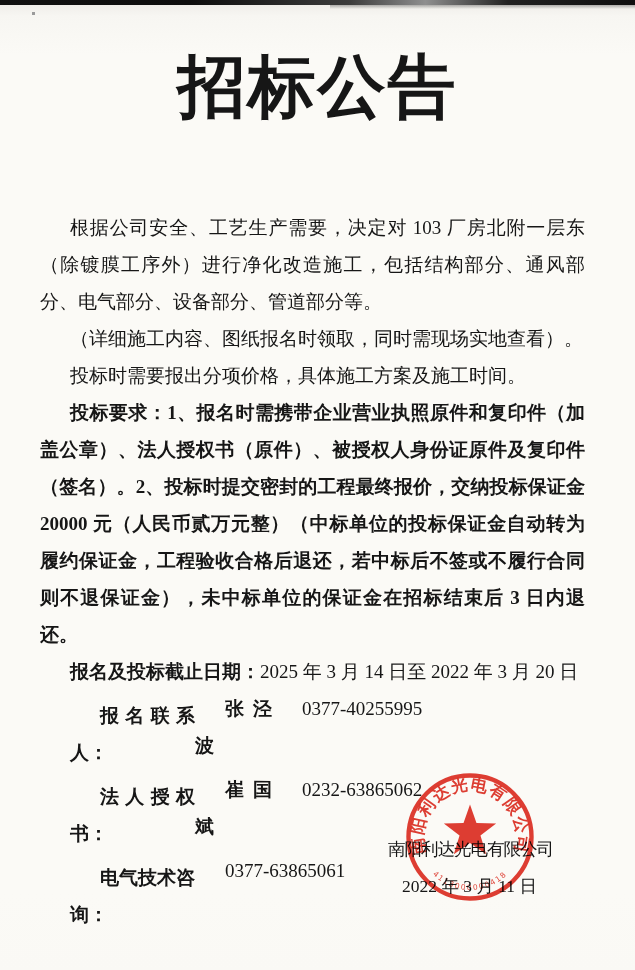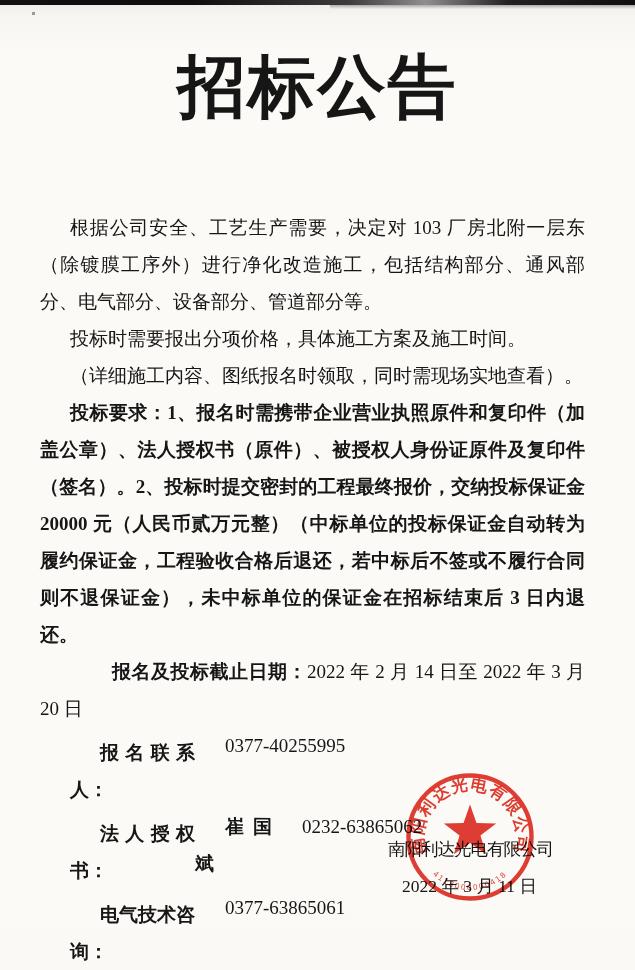--- a/index.html
+++ b/index.html
@@ -25,21 +25,21 @@
     position:absolute; top:54px; left:0; width:100%;
     margin:0; text-align:center;
     font-size:68px; line-height:66px; font-weight:bold; letter-spacing:2px;
   }
   .body {
     position:absolute; top:209px; left:40px; right:50px;
     font-size:19px; line-height:37px; text-align:justify;
     text-justify:inter-ideograph;
   }
   .body p { margin:0; text-indent:30px; }
-  .bold { font-weight:bold;margin-left:42px; }
+  .bold { font-weight:bold; }
   .contact { display:flex; text-indent:0; padding-left:30px; }
   .c-label { width:125px; font-weight:bold;margin-top:7px; }
   .c-name  { width:77px;  font-weight:bold; }
   .c-phone { font-weight:normal; }
   .sig-company {
     position:absolute; left:388px; top:838px;
     font-size:17.5px; line-height:22px; letter-spacing:-1px; white-space:nowrap;
   }
   .sig-date {
     position:absolute; left:402px; top:875px;
@@ -56,27 +56,28 @@
 
 <div class="page">
   <div class="scan-bar"></div>
   <div class="scan-bar-shadow"></div>
   <div class="speck"></div>
 
   <h1 class="title">招标公告</h1>
 
   <div class="body">
     <p>根据公司安全、工艺生产需要，决定对 103 厂房北附一层东（除镀膜工序外）进行净化改造施工，包括结构部分、通风部分、电气部分、设备部分、管道部分等。</p>
+    <p>（详细施工内容、图纸报名时领取，同时需现场实地查看）。</p>
     <p>投标时需要报出分项价格，具体施工方案及施工时间。</p>
-    <p>（详细施工内容、图纸报名时领取，同时需现场实地查看）。</p>
     <p class="bold">投标要求：1、报名时需携带企业营业执照原件和复印件（加盖公章）、法人授权书（原件）、被授权人身份证原件及复印件（签名）。2、投标时提交密封的工程最终报价，交纳投标保证金 20000 元（人民币贰万元整）（中标单位的投标保证金自动转为履约保证金，工程验收合格后退还，若中标后不签或不履行合同则不退保证金），未中标单位的保证金在招标结束后 3 日内退还。</p>
-    <p><span class="bold">报名及投标截止日期：</span><span>2022 年 2 月 14 日至 2022 年 3 月 20 日</span></p>
+    <p><span class="bold">报名及投标截止日期：</span><span>2025 年 3 月 14 日至 2022 年 3 月 20 日</span></p>
 
     <p class="contact">
       <span class="c-label">报名联系人：</span>
+      <span class="c-name">张泾波</span>
       <span class="c-phone">0377-40255995</span>
     </p>
     <p class="contact">
       <span class="c-label">法人授权书：</span>
       <span class="c-name">崔国斌</span>
       <span class="c-phone">0232-63865062</span>
     </p>
     <p class="contact">
       <span class="c-label">电气技术咨询：</span>
       <span class="c-phone">0377-63865061</span>

